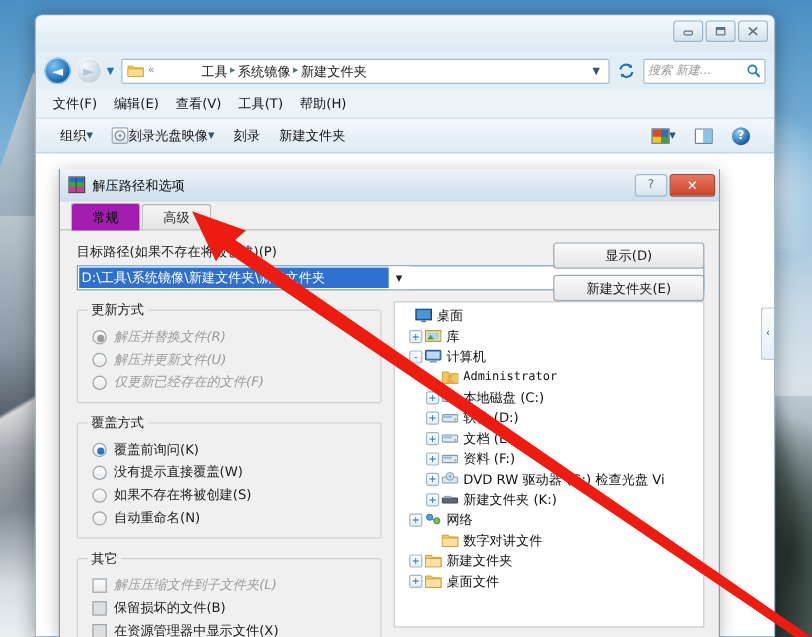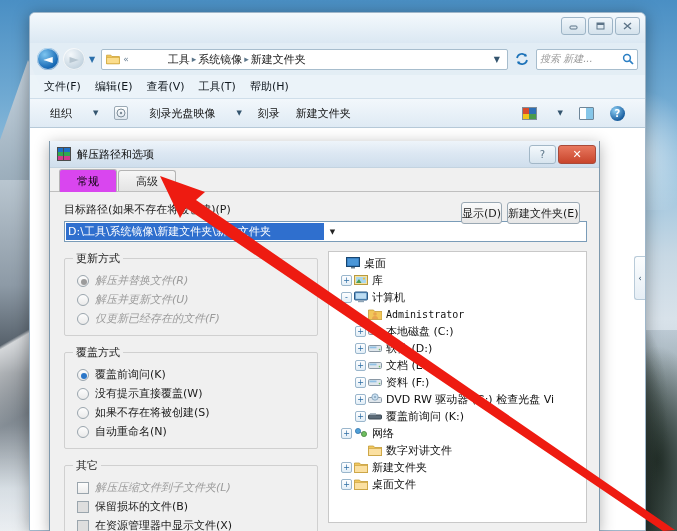--- a/index.html
+++ b/index.html
@@ -123,21 +123,21 @@
   }
   .menu-item { white-space: nowrap; }
 
   .toolbar {
     height: 30px; display: flex; align-items: center; gap: 0px; padding: 0 12px;
     background: linear-gradient(180deg, rgba(243,248,252,.95), rgba(223,234,244,.95));
     border-top: 1px solid #cfdeea;
     border-bottom: 1px solid #b6c9d8;
     font-size: 11px; color: #111;
   }
-  .tb-item { display: flex; align-items: center; gap: 21px; padding: 2px 8px; white-space: nowrap; }
+  .tb-item { display: flex; align-items: center; gap: 0; padding: 2px 8px; white-space: nowrap; }
   .tb-caret { font-size: 7px; color: #33546e; }
   .tb-spacer { flex: 1 1 auto; }
   .tb-disc-icon {
     width: 14px; height: 14px; border: 1px solid #9aa9b5; border-radius: 2px;
     background: linear-gradient(180deg,#fdfefe,#dde6ee);
     display: flex; align-items: center; justify-content: center;
   }
   .tb-view-icon {
     width: 15px; height: 13px;
     background:
@@ -228,21 +228,21 @@
     min-width: 58px; height: 21px;
     display: flex; align-items: center; justify-content: center;
     font-size: 11px;
     border: 1px solid #b4b4b4; border-bottom: none;
     border-radius: 3px 3px 0 0;
     background: linear-gradient(180deg,#f6f6f6,#e4e4e4);
     color: #2b2b2b;
     padding: 0 10px;
   }
   .rar-tab.active {
-    background: #d946ef;
+    background: #a21caf;
     height: 23px;
     margin-bottom: -1px;
     color: #000;
   }
 
   .rar-content { flex: 1 1 auto; position: relative; padding: 10px 12px 0 14px; }
 
   .path-label { font-size: 11px; color: #1a1a1a; margin-bottom: 4px; }
   .path-row { display: flex; align-items: flex-start; gap: 8px; }
   .path-combo {
@@ -255,21 +255,21 @@
     background: #2f6fce; color: #fff;
     font-size: 11px; padding: 0 2px;
     white-space: nowrap; overflow: hidden;
     max-width: 258px;
   }
   .path-caret {
     width: 17px; height: 19px; flex: 0 0 auto;
     display: flex; align-items: center; justify-content: center;
     font-size: 7px; color: #222; background: #fff;
   }
-  .side-btns { position: absolute; right: 12px; top: 10px; width: 126px; display: flex; flex-direction: row; gap: 5px; }
+  .side-btns { position: absolute; right: 12px; top: 10px; width: 126px; display: flex; flex-direction: column; gap: 5px; }
   .btn {
     height: 22px; border: 1px solid #9aa8b3; border-radius: 3px;
     background: linear-gradient(180deg,#fbfbfb,#e6e6e6);
     display: flex; align-items: center; justify-content: center;
     font-size: 11px; color: #1a1a1a;
   }
 
   .rar-main { display: flex; gap: 10px; margin-top: 9px; }
   .rar-left { width: 254px; flex: 0 0 auto; }
   .rar-right { flex: 1 1 auto; }
@@ -652,21 +652,21 @@
             </div>
 
             <div class="tnode" style="padding-left:24px">
               <span class="texp">+</span>
               <span class="tico">
                 <svg class="ic" width="14" height="12" viewBox="0 0 14 12">
                     <rect x="0.5" y="5" width="13" height="4" rx="0.8" fill="#5b6a77" stroke="#3a4752"></rect>
                     <rect x="2" y="3.2" width="6" height="2" fill="#9aa8b4"></rect>
                   </svg>
               </span>
-              <span class="tlabel">覆盖前询问 (K:)</span>
+              <span class="tlabel">新建文件夹 (K:)</span>
             </div>
 
             <div class="tnode" style="padding-left:10px">
               <span class="texp">+</span>
               <span class="tico">
                 <svg class="ic" width="14" height="12" viewBox="0 0 14 12">
                     <circle cx="4" cy="4" r="2.6" fill="#4fa0d8" stroke="#2a6ea8" stroke-width="0.7"></circle>
                     <circle cx="10" cy="7" r="2.6" fill="#6fbd5f" stroke="#3d7f34" stroke-width="0.7"></circle>
                     <path d="M5.8 5.4 L8.3 6.3" stroke="#6b7d8a" stroke-width="1"></path>
                   </svg>

